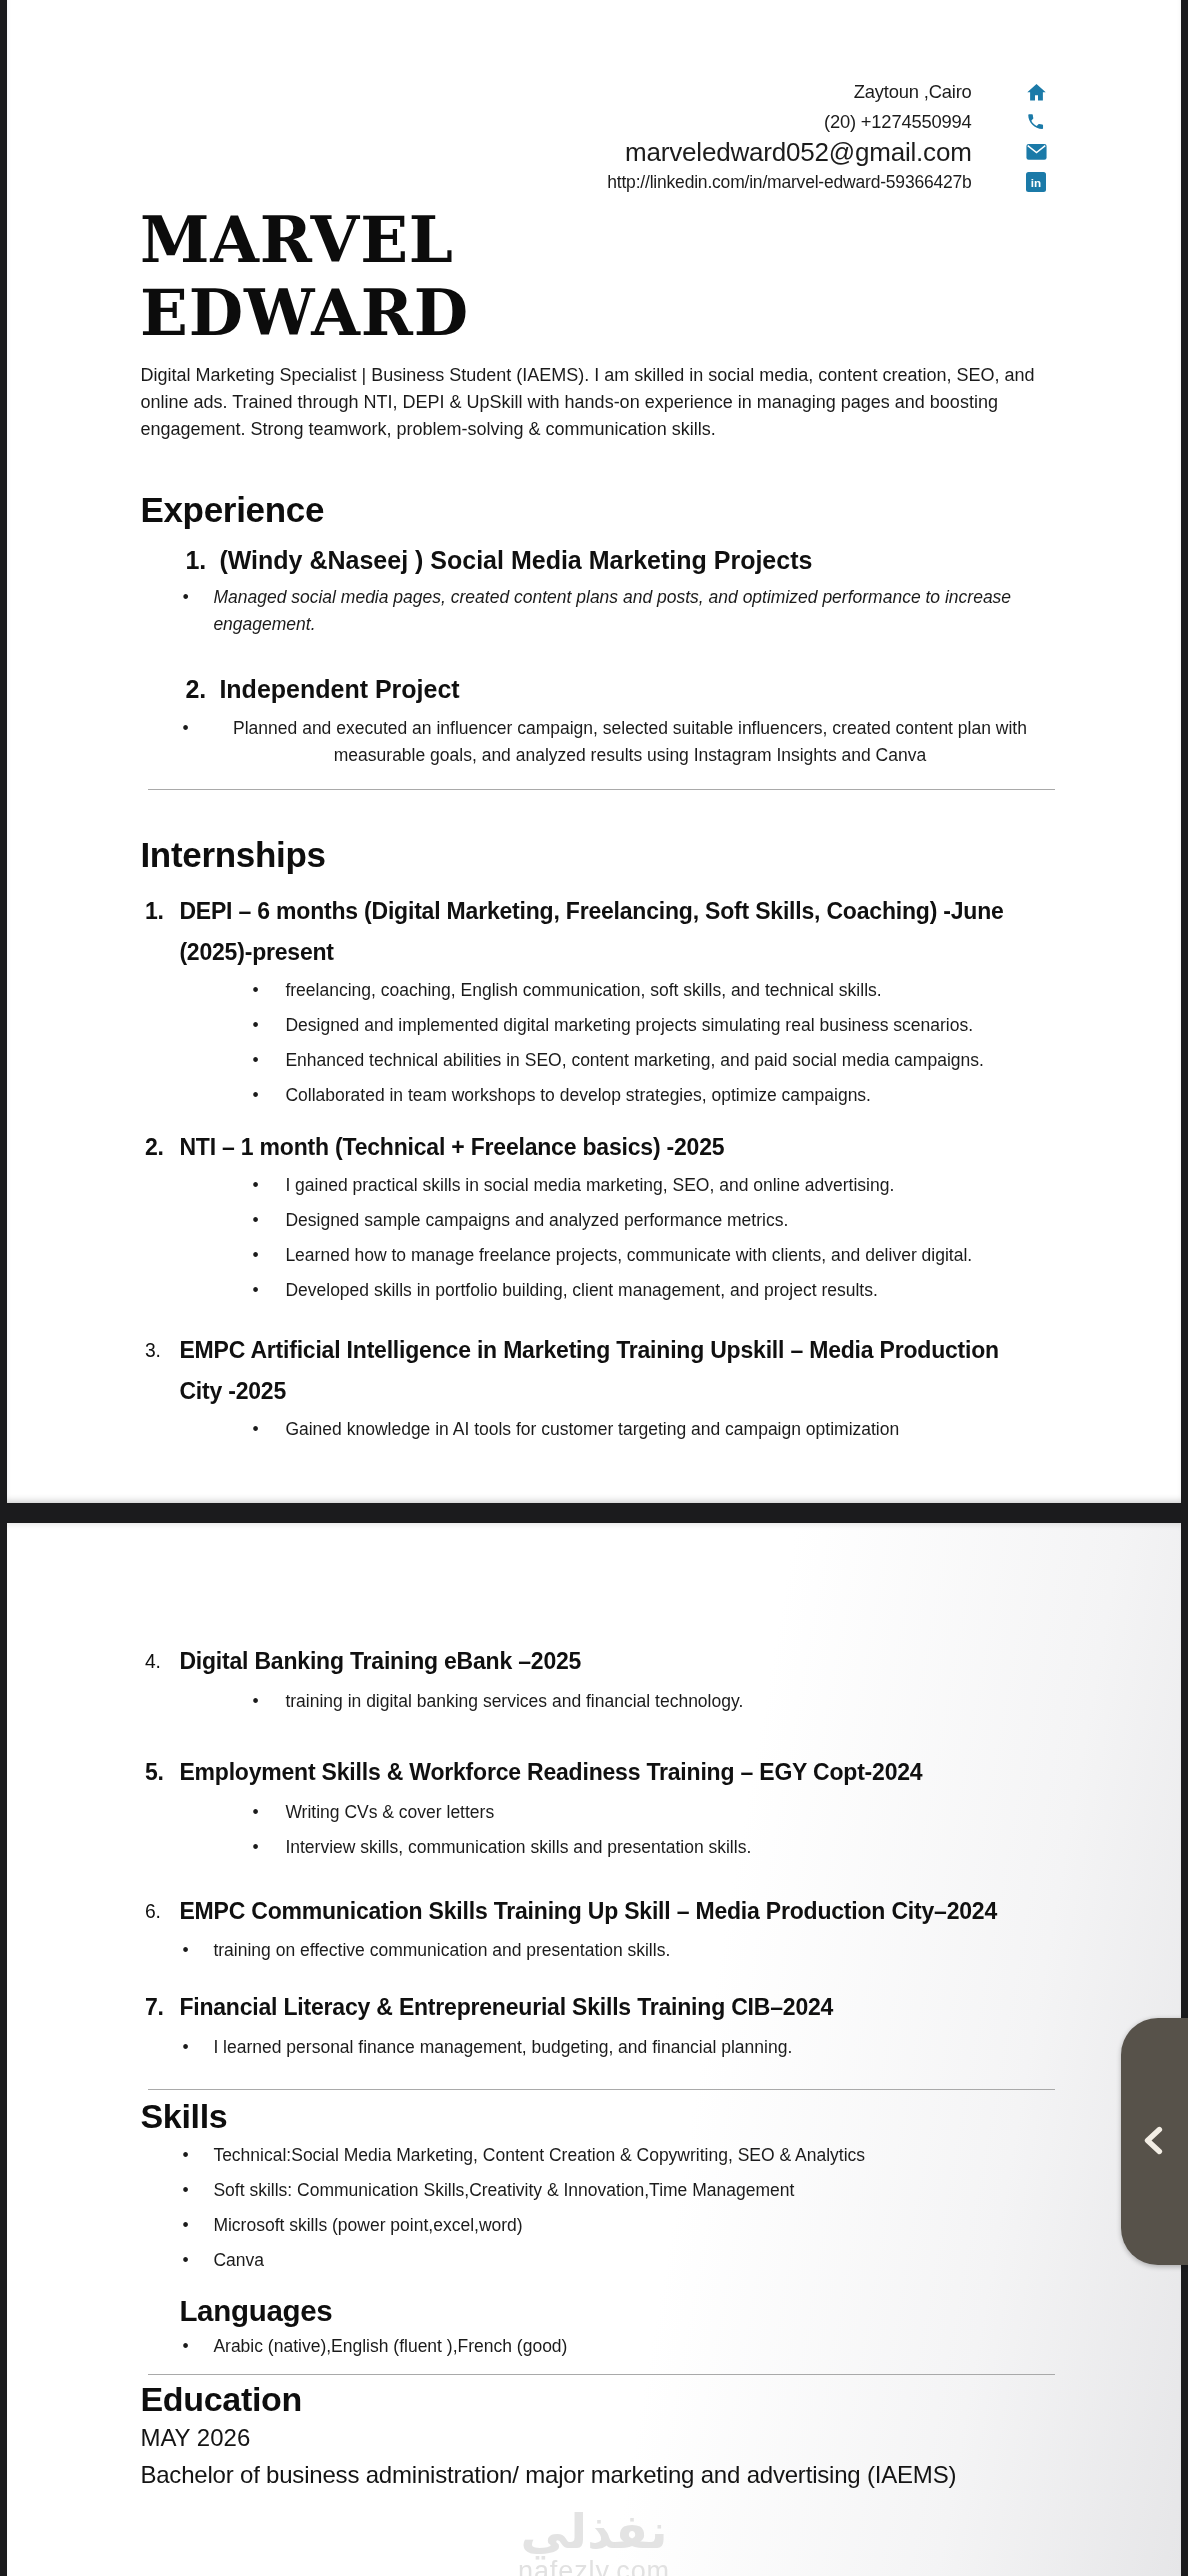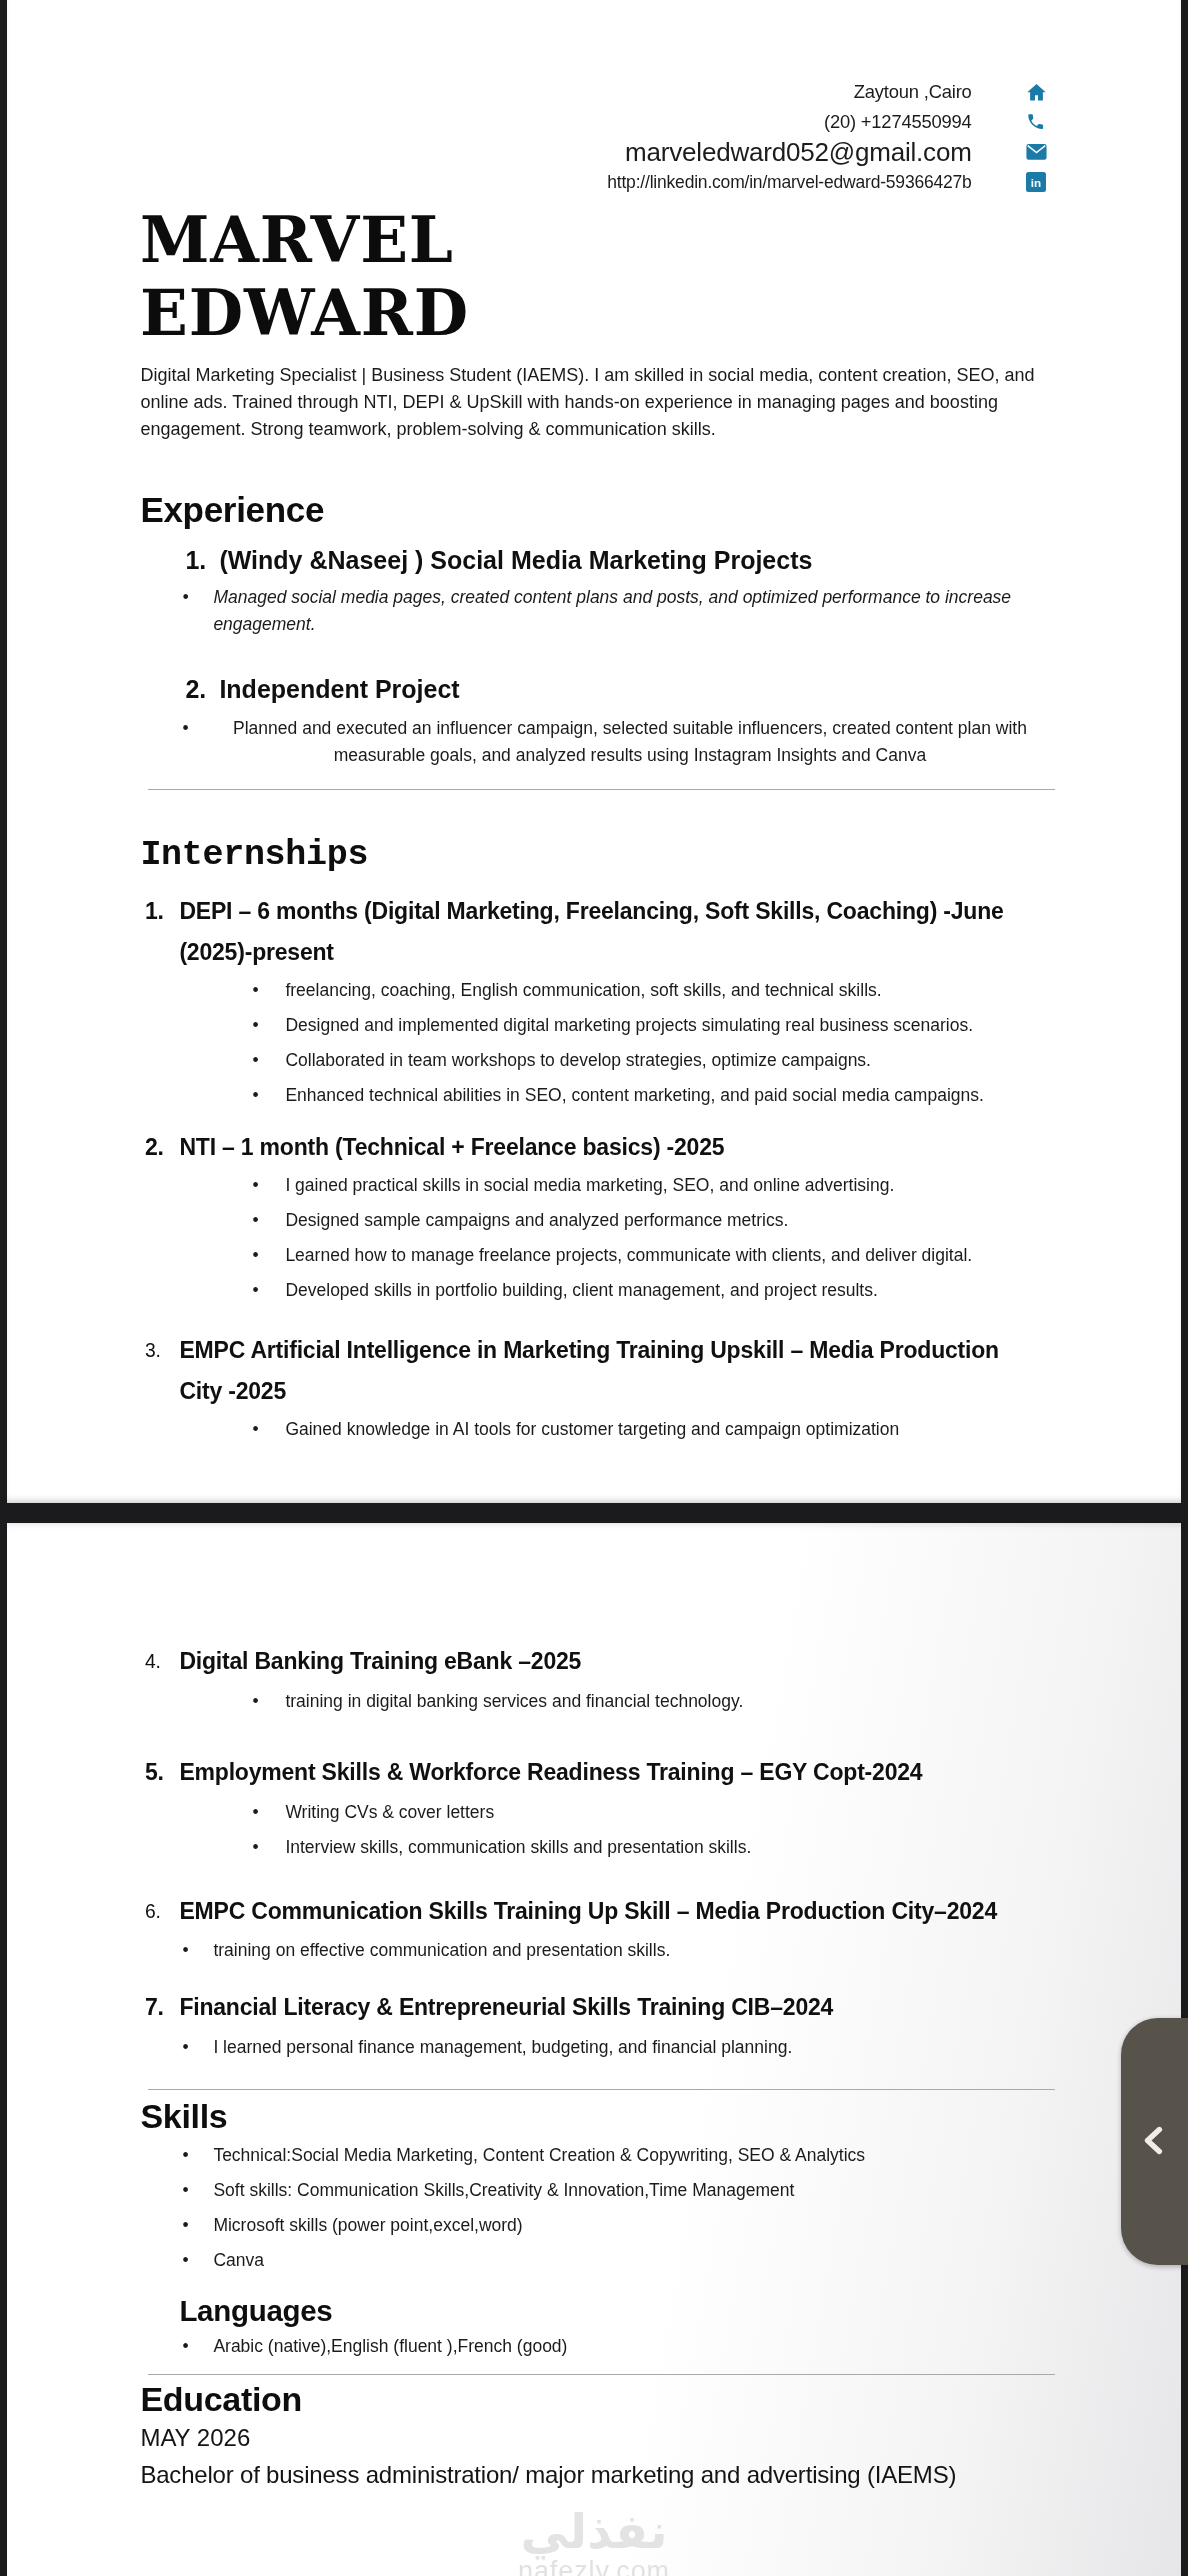--- a/index.html
+++ b/index.html
@@ -22,21 +22,21 @@
 
   
   .name{margin:5.5px 0 0 0;font-family:"DejaVu Serif","Liberation Serif",serif;font-weight:700;
         font-size:64px;line-height:73px;color:#0c0c0c;letter-spacing:0.9px;}
   .name span{display:block;transform:scaleX(.98);transform-origin:left;}
   .summary{margin:13px 0 0 0;font-size:18px;line-height:27px;color:#1a1a1a;max-width:912px;}
 
   
   .sec-h{margin:0;font-weight:700;color:#0e0e0e;letter-spacing:-0.3px;}
   .h-big{font-size:35px;line-height:42px;}
-  .h-exp{margin-top:46px;} .h-int{margin-top:44px;font-family:Liberation Mono, monospace;}
+  .h-exp{margin-top:46px;} .h-int{margin-top:44px;}
   .h-med{font-size:34px;line-height:39px;}
   .h-skills{margin-top:7.4px;} .h-lang{margin-top:14.7px;margin-left:39px;font-size:29.5px;line-height:37px;}
   .h-edu{margin-top:5.5px;}
 
   
   .exp-title{position:relative;margin-top:13px;padding-left:79px;font-weight:700;
              font-size:25px;line-height:33px;color:#101010;}
   .exp-title .num{position:absolute;left:45px;}
   .exp-title.t2{margin-top:35px;}
 
@@ -148,22 +148,22 @@
 
     <h2 class="sec-h h-big h-int">Internships</h2>
 
     <div>
       <div class="i-title mt16">
         <span class="num">1.</span>
         <span>DEPI – 6 months (Digital Marketing, Freelancing, Soft Skills, Coaching) -June (2025)-present</span>
       </div>
       <div class="bullet b-deep b-row">freelancing, coaching, English communication, soft skills, and technical skills.</div>
       <div class="bullet b-deep b-row">Designed and implemented digital marketing projects simulating real business scenarios.</div>
+      <div class="bullet b-deep b-row">Enhanced technical abilities in SEO, content marketing, and paid social media campaigns.</div>
       <div class="bullet b-deep b-row">Collaborated in team workshops to develop strategies, optimize campaigns.</div>
-      <div class="bullet b-deep b-row">Enhanced technical abilities in SEO, content marketing, and paid social media campaigns.</div>
     </div>
 
     <div>
       <div class="i-title mt16">
         <span class="num">2.</span>
         <span>NTI – 1 month (Technical + Freelance basics) -2025</span>
       </div>
       <div class="bullet b-deep b-row">I gained practical skills in social media marketing, SEO, and online advertising.</div>
       <div class="bullet b-deep b-row">Designed sample campaigns and analyzed performance metrics.</div>
       <div class="bullet b-deep b-row">Learned how to manage freelance projects, communicate with clients, and deliver digital.</div>

